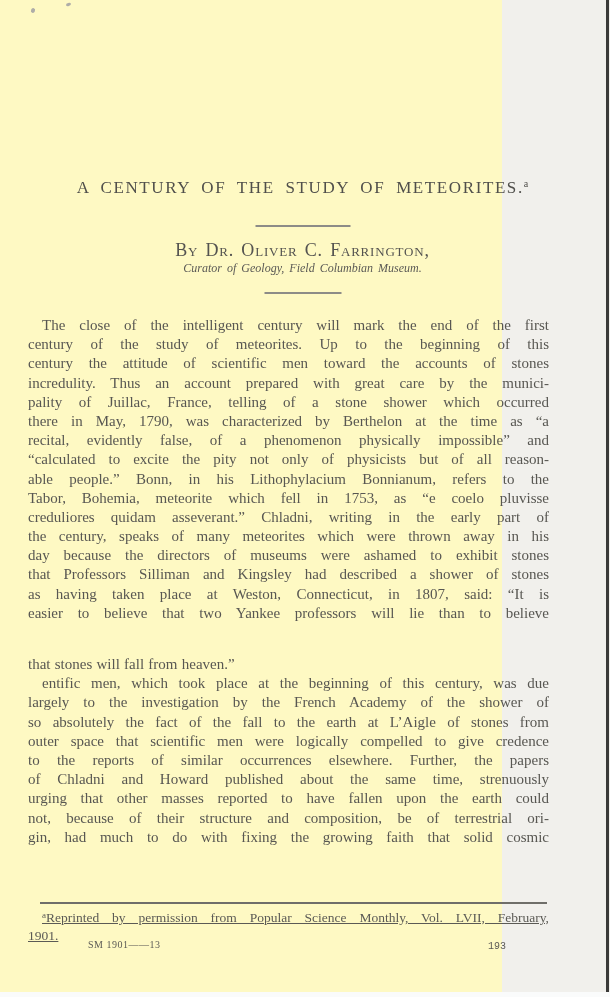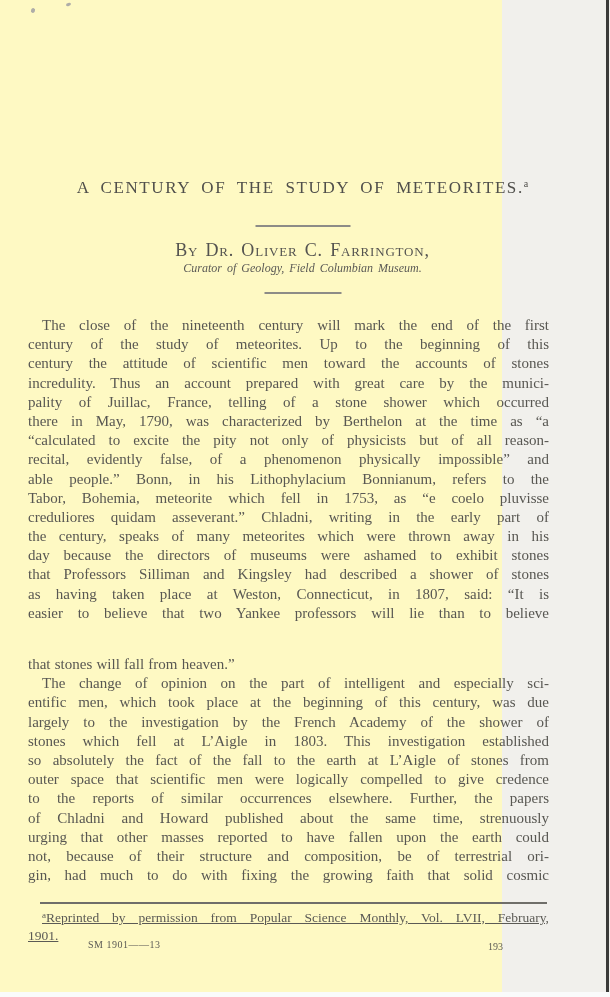--- a/index.html
+++ b/index.html
@@ -158,20 +158,21 @@
     position: absolute;
     left: 60px;
     top: 0;
     letter-spacing: 0.5px;
   }
   .signature .sc { font-variant: small-caps; }
   .page-number {
     position: absolute;
     left: 460px;
     top: 2px;
+    font-family: Liberation Mono, monospace;
   }
 </style>
 </head>
 <body>
 
 <div class="page">
 
   <div class="speck speck1"></div>
   <div class="speck speck2"></div>
   <div class="edge-line"></div>
@@ -180,43 +181,41 @@
   <div class="headblock">
     <h1 class="title"><span>A CENTURY OF THE STUDY OF METEORITES.</span><sup>a</sup></h1>
     <div class="rule rule1"></div>
     <div class="byline">By Dr. Oliver C. Farrington,</div>
     <div class="affiliation">Curator of Geology, Field Columbian Museum.</div>
     <div class="rule rule2"></div>
   </div>
 
   <div class="bodytext">
     <div class="para">
-        <div class="bodyline">The close of the nineteenth century will mark the end of the first</div>
+        <div class="bodyline">The close of the intelligent century will mark the end of the first</div>
         <div class="bodyline">century of the study of meteorites.  Up to the beginning of this</div>
         <div class="bodyline">century the attitude of scientific men toward the accounts of stones</div>
         <div class="bodyline">incredulity.  Thus an account prepared with great care by the munici-</div>
         <div class="bodyline">pality of Juillac, France, telling of a stone shower which occurred</div>
         <div class="bodyline">there in May, 1790, was characterized by Berthelon at the time as “a</div>
+        <div class="bodyline">recital, evidently false, of a phenomenon physically impossible” and</div>
         <div class="bodyline">“calculated to excite the pity not only of physicists but of all reason-</div>
-        <div class="bodyline">recital, evidently false, of a phenomenon physically impossible” and</div>
         <div class="bodyline">able people.”  Bonn, in his Lithophylacium Bonnianum, refers to the</div>
         <div class="bodyline">Tabor, Bohemia, meteorite which fell in 1753, as “e coelo pluvisse</div>
         <div class="bodyline">creduliores quidam asseverant.”  Chladni, writing in the early part of</div>
         <div class="bodyline">the century, speaks of many meteorites which were thrown away in his</div>
         <div class="bodyline">day because the directors of museums were ashamed to exhibit stones</div>
         <div class="bodyline">that Professors Silliman and Kingsley had described a shower of stones</div>
         <div class="bodyline">as having taken place at Weston, Connecticut, in 1807, said: “It is</div>
         <div class="bodyline">easier to believe that two Yankee professors will lie than to believe</div>
         <div class="bodyline">that stones will fall from heaven.”</div>
       </div>
     <div class="para justify-all">
-        <div class="bodyline">The change of opinion on the part of intelligent and especially sci-</div>
         <div class="bodyline">entific men, which took place at the beginning of this century, was due</div>
         <div class="bodyline">largely to the investigation by the French Academy of the shower of</div>
-        <div class="bodyline">stones which fell at L’Aigle in 1803.  This investigation established</div>
         <div class="bodyline">so absolutely the fact of the fall to the earth at L’Aigle of stones from</div>
         <div class="bodyline">outer space that scientific men were logically compelled to give credence</div>
         <div class="bodyline">to the reports of similar occurrences elsewhere.  Further, the papers</div>
         <div class="bodyline">of Chladni and Howard published about the same time, strenuously</div>
         <div class="bodyline">urging that other masses reported to have fallen upon the earth could</div>
         <div class="bodyline">not, because of their structure and composition, be of terrestrial ori-</div>
         <div class="bodyline">gin, had much to do with fixing the growing faith that solid cosmic</div>
       </div>
   </div>
 

